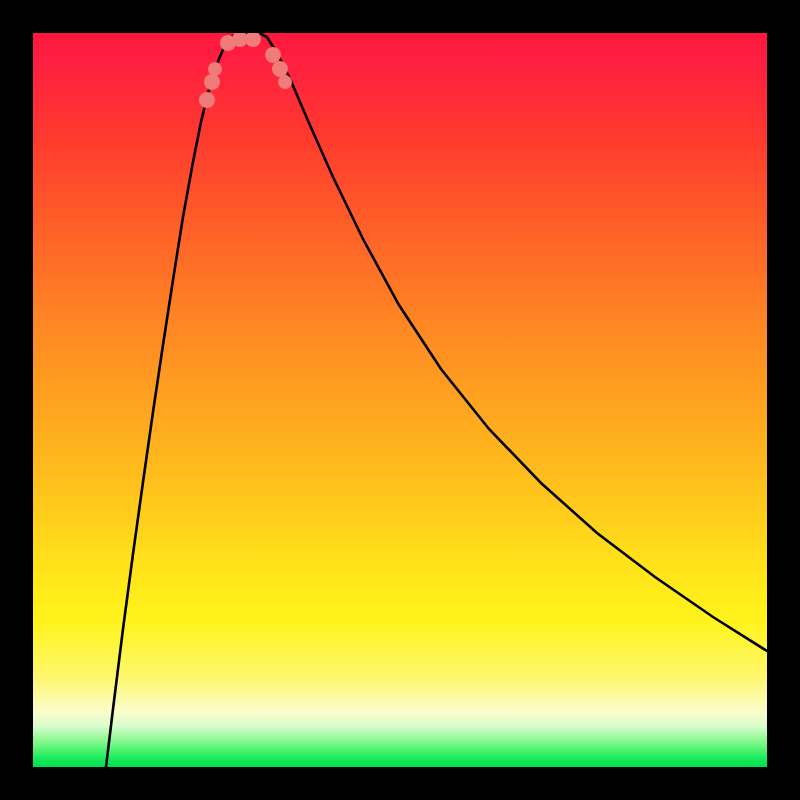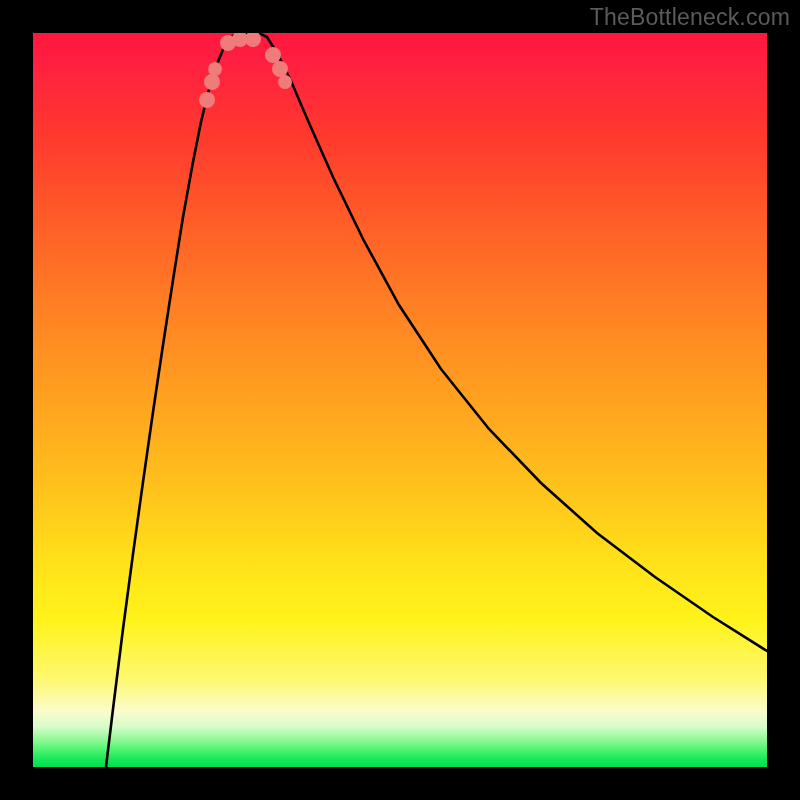--- a/index.html
+++ b/index.html
@@ -80,14 +80,13 @@
         <circle cx="182" cy="36" r="7" class="dot"></circle>
         <circle cx="195" cy="10" r="8" class="dot"></circle>
         <circle cx="207" cy="6" r="8" class="dot"></circle>
         <circle cx="220" cy="6" r="8" class="dot"></circle>
         <circle cx="240" cy="22" r="8" class="dot"></circle>
         <circle cx="247" cy="36" r="8" class="dot"></circle>
         <circle cx="252" cy="49" r="7" class="dot"></circle>
       </g>
   </svg>
 
-  <div class="watermark">TheBottleneck.com</div>
 </div>
 
 </body></html>

